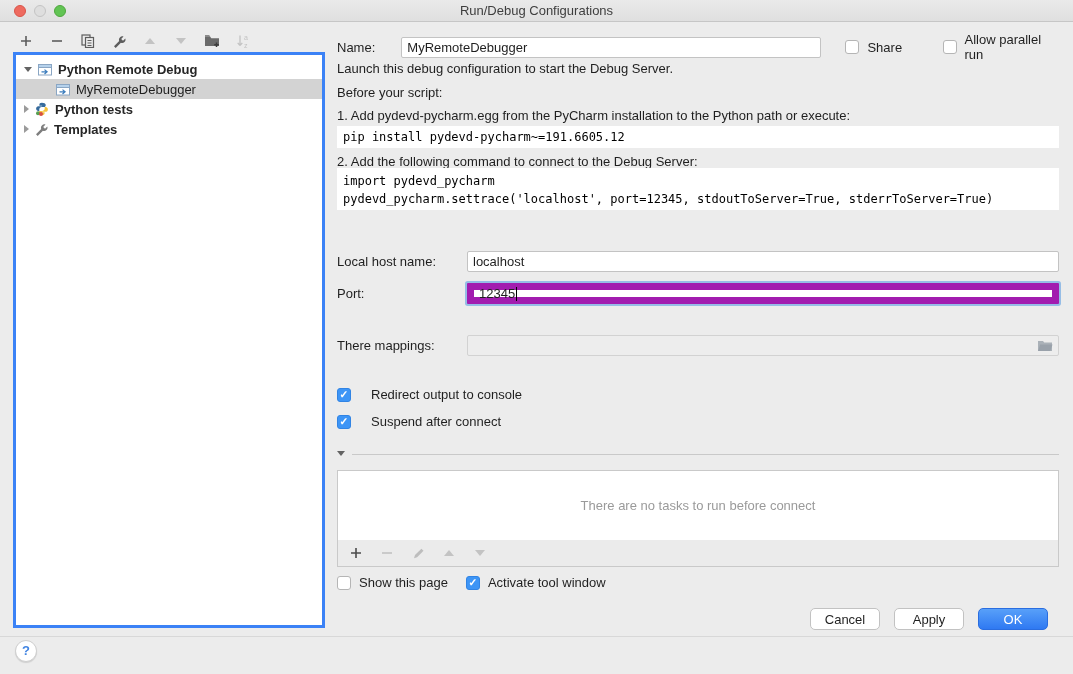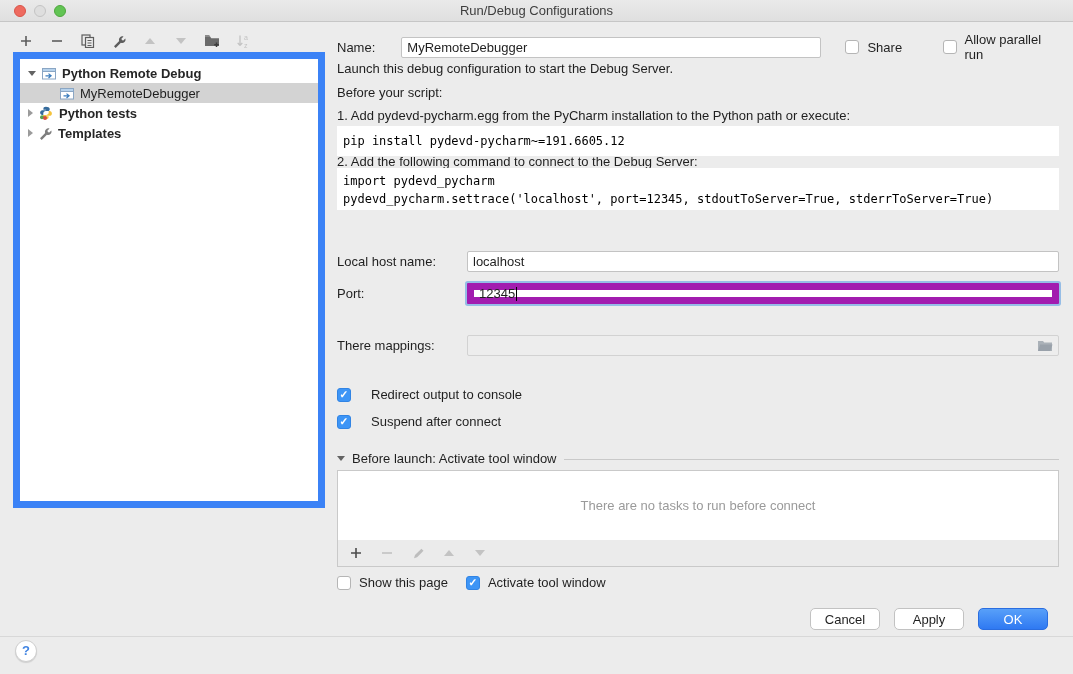--- a/index.html
+++ b/index.html
@@ -27,22 +27,22 @@
 
   
   .left-toolbar { position:absolute; top:31px; left:18px; height:20px; display:flex; align-items:center; gap:15px; }
   .tb-icon { display:flex; align-items:center; justify-content:center; width:16px; height:16px; }
   .tri { width:0; height:0; }
   .tri-up-d   { border-left:5px solid transparent; border-right:5px solid transparent; border-bottom:6px solid #c3c3c3; }
   .tri-down-d { border-left:5px solid transparent; border-right:5px solid transparent; border-top:6px solid #c3c3c3; }
 
   
   .tree-panel {
-    position:absolute; left:13px; top:52px; width:312px; height:456px;
-    background:#fff; border:7px solid #3b82f6; padding-top:4px;
+    position:absolute; left:13px; top:52px; width:312px; height:576px;
+    background:#fff; border:3px solid #3b82f6; padding-top:4px;
   }
   .tree-row { display:flex; align-items:center; height:20px; padding-left:8px; gap:6px; white-space:nowrap; }
   .tree-row.selected { background:#d3d3d3; }
   .tree-row.indent { padding-left:40px; }
   .tlabel.bold { font-weight:bold; color:#262626; }
   .tri-down { border-left:4px solid transparent; border-right:4px solid transparent; border-top:5px solid #636363; }
   .tri-right { border-top:4px solid transparent; border-bottom:4px solid transparent; border-left:5px solid #9b9b9b; }
   .ticon { display:flex; align-items:center; }
 
   
@@ -68,21 +68,21 @@
   .cb-group { display:flex; align-items:center; gap:7px; }
   .cb {
     width:14px; height:14px; border-radius:3px; background:#fff; border:1px solid #b5b5b5;
     display:flex; align-items:center; justify-content:center; flex:0 0 auto;
   }
   .cb.checked { background:#3d95f6; border-color:#3184e4; color:#fff; font-size:10.5px; font-weight:bold; line-height:1; }
 
   .desc1 { top:61px; }
   .desc2 { top:85px; }
   .step1 { top:108px;align-items:center; }
-  .pip-row { top:126px; height:30px; background:#fff; align-items:center; }
+  .pip-row { top:126px; height:22px; background:#fff; align-items:center; }
   .mono { font-family:"DejaVu Sans Mono", monospace; font-size:12px; color:#000; }
   .pip-row .mono { padding-left:6px; }
   .step2 { top:154px; }
   .code-block { top:168px; height:42px; background:#fff; display:block; padding:4px 6px; }
   .code-block .mono { display:block; line-height:18px; white-space:pre; }
 
   .label-col { flex:0 0 118px; }
   .local-row { top:251px; }
   .port-row { top:283px; }
   .grow { flex:1; }
@@ -299,21 +299,20 @@
   <span class="plain-text" style="margin-left:8px">Redirect output to console</span>
 </div>
 
 <div class="rrow suspend-row">
   <span class="cb checked">✓</span>
   <span class="plain-text" style="margin-left:8px">Suspend after connect</span>
 </div>
 
 <div class="rrow bl-header">
   <span class="tri tri-down"></span>
-  <span class="plain-text">Before launch: Activate tool window</span>
   <span class="bl-line"></span>
 </div>
 
 <div class="rrow task-panel">
   <span class="task-empty">There are no tasks to run before connect</span>
 </div>
 
 <div class="rrow bl-strip">
   <span class="tb-icon">
     <svg width="12" height="12">

